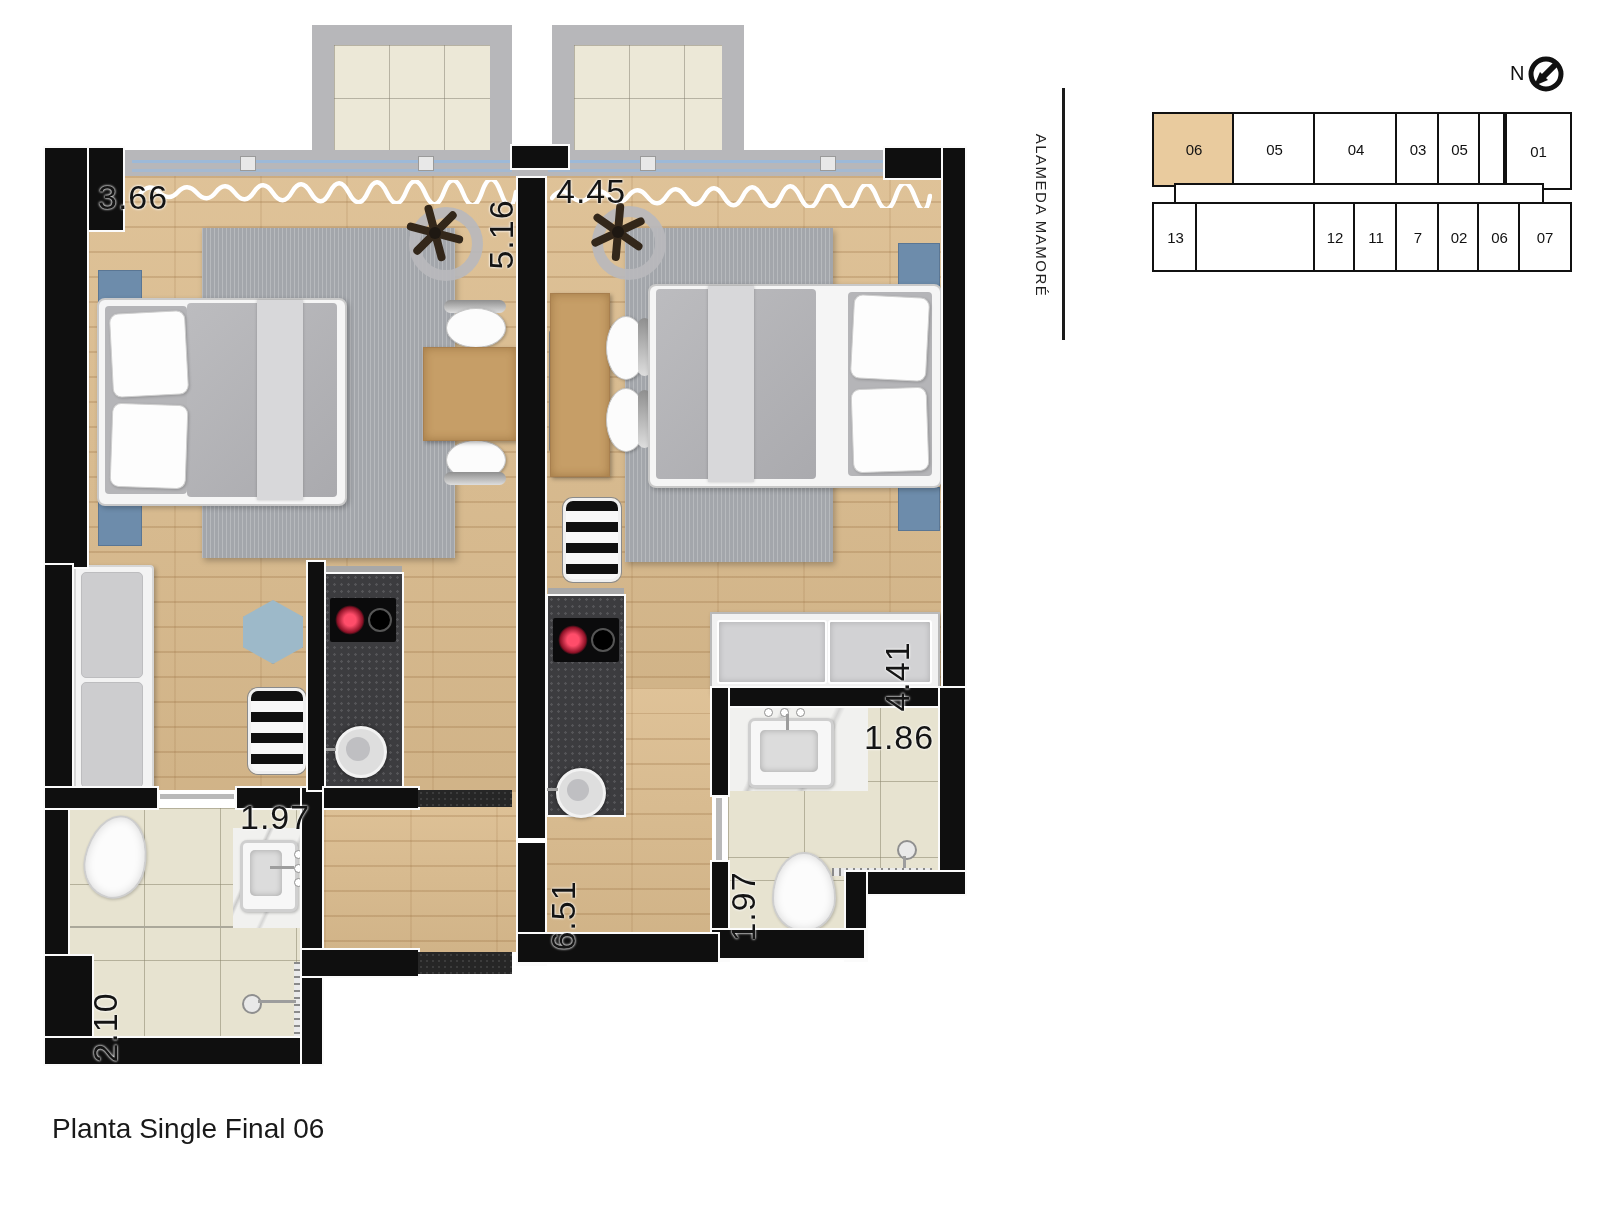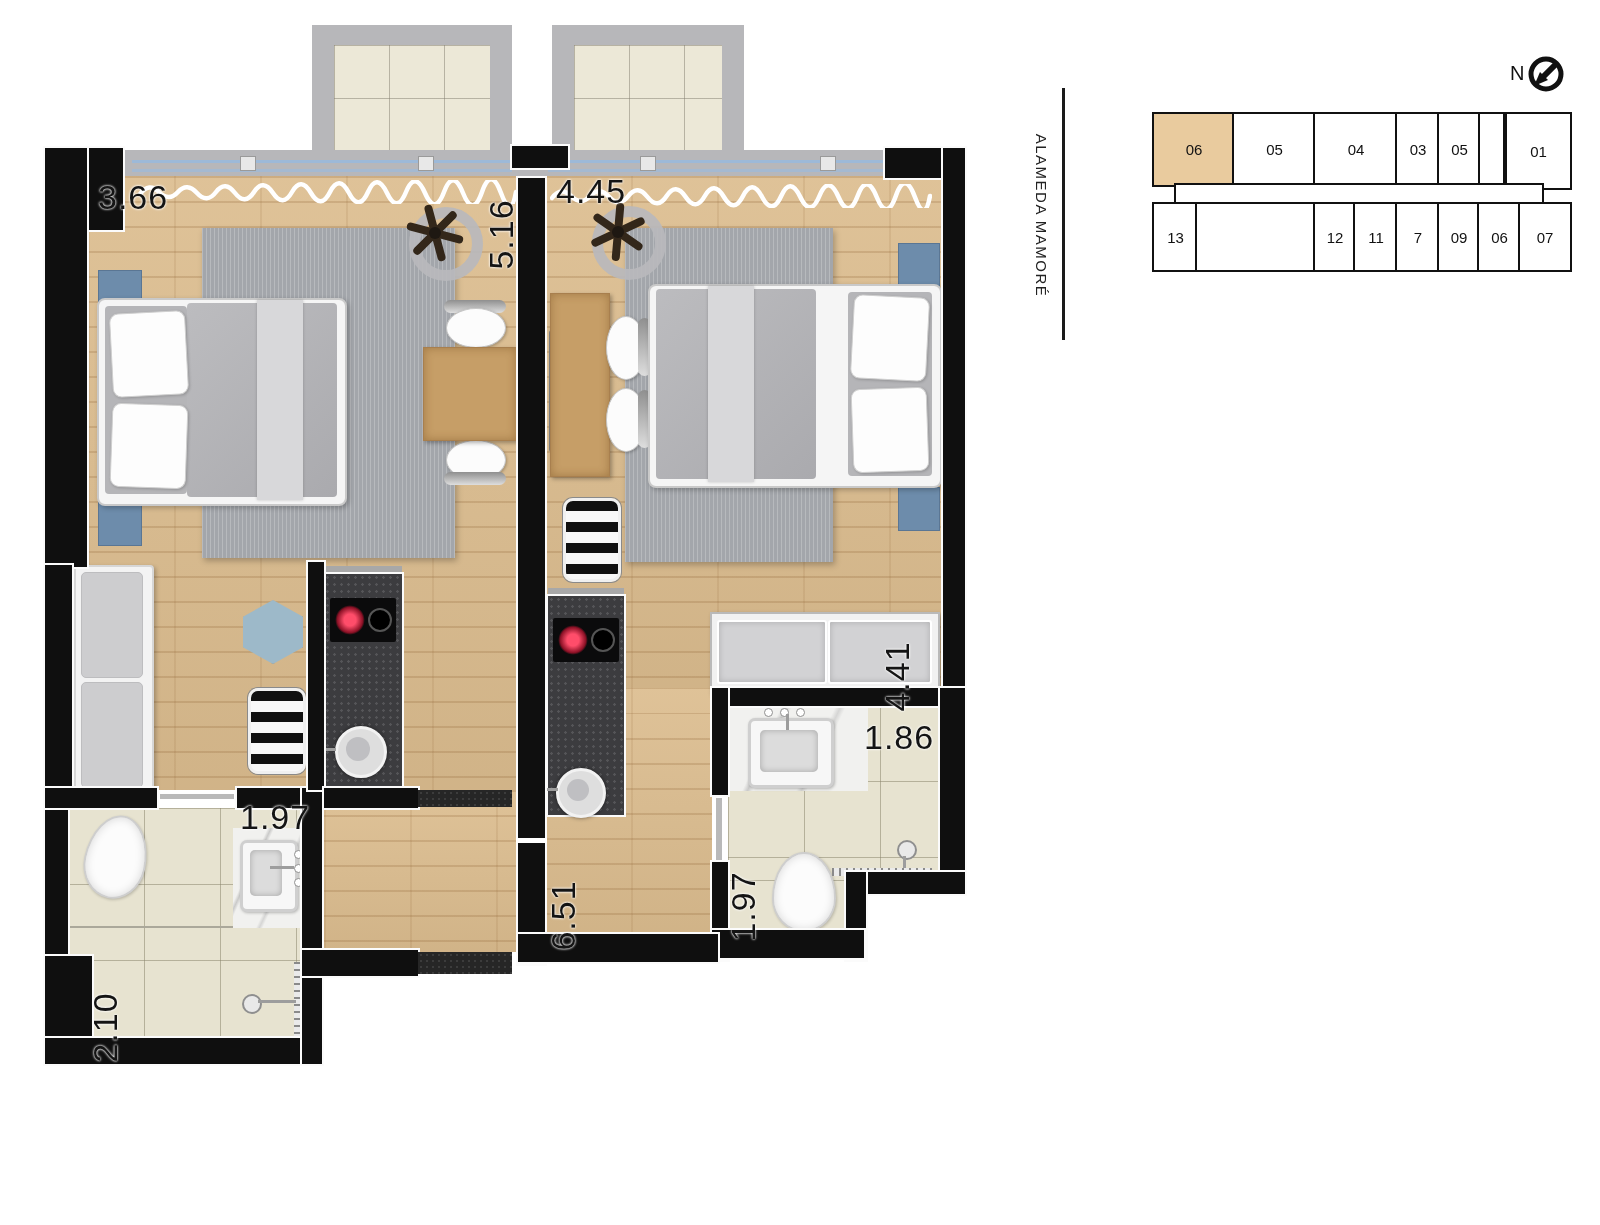--- a/index.html
+++ b/index.html
@@ -322,20 +322,21 @@
   <div class="kp-box" style="left:1395px;top:112px;width:42px;height:71px;">03</div>
   <div class="kp-box" style="left:1437px;top:112px;width:41px;height:71px;">05</div>
   <div class="kp-cor" style="left:1478px;top:112px;width:23px;height:88px;"></div>
   <div class="kp-box" style="left:1505px;top:112px;width:63px;height:74px;">01</div>
   <div class="kp-cor" style="left:1174px;top:183px;width:366px;height:19px;"></div>
   <div class="kp-box" style="left:1152px;top:202px;width:43px;height:66px;">13</div>
   <div class="kp-box" style="left:1195px;top:202px;width:118px;height:66px;"></div>
   <div class="kp-box" style="left:1313px;top:202px;width:40px;height:66px;">12</div>
   <div class="kp-box" style="left:1353px;top:202px;width:42px;height:66px;">11</div>
   <div class="kp-box" style="left:1395px;top:202px;width:42px;height:66px;">7</div>
-  <div class="kp-box" style="left:1437px;top:202px;width:40px;height:66px;">09</div>
+  <div class="kp-box" style="left:1437px;top:202px;width:40px;height:66px;">02</div>
   <div class="kp-box" style="left:1477px;top:202px;width:41px;height:66px;">06</div>
   <div class="kp-box" style="left:1518px;top:202px;width:50px;height:66px;">07</div>
 
   <div class="title" style="left:52px;top:1112px;">
+    <div>Planta Single Final 06</div>
   </div>
 
 </div>
 
 </body></html>

